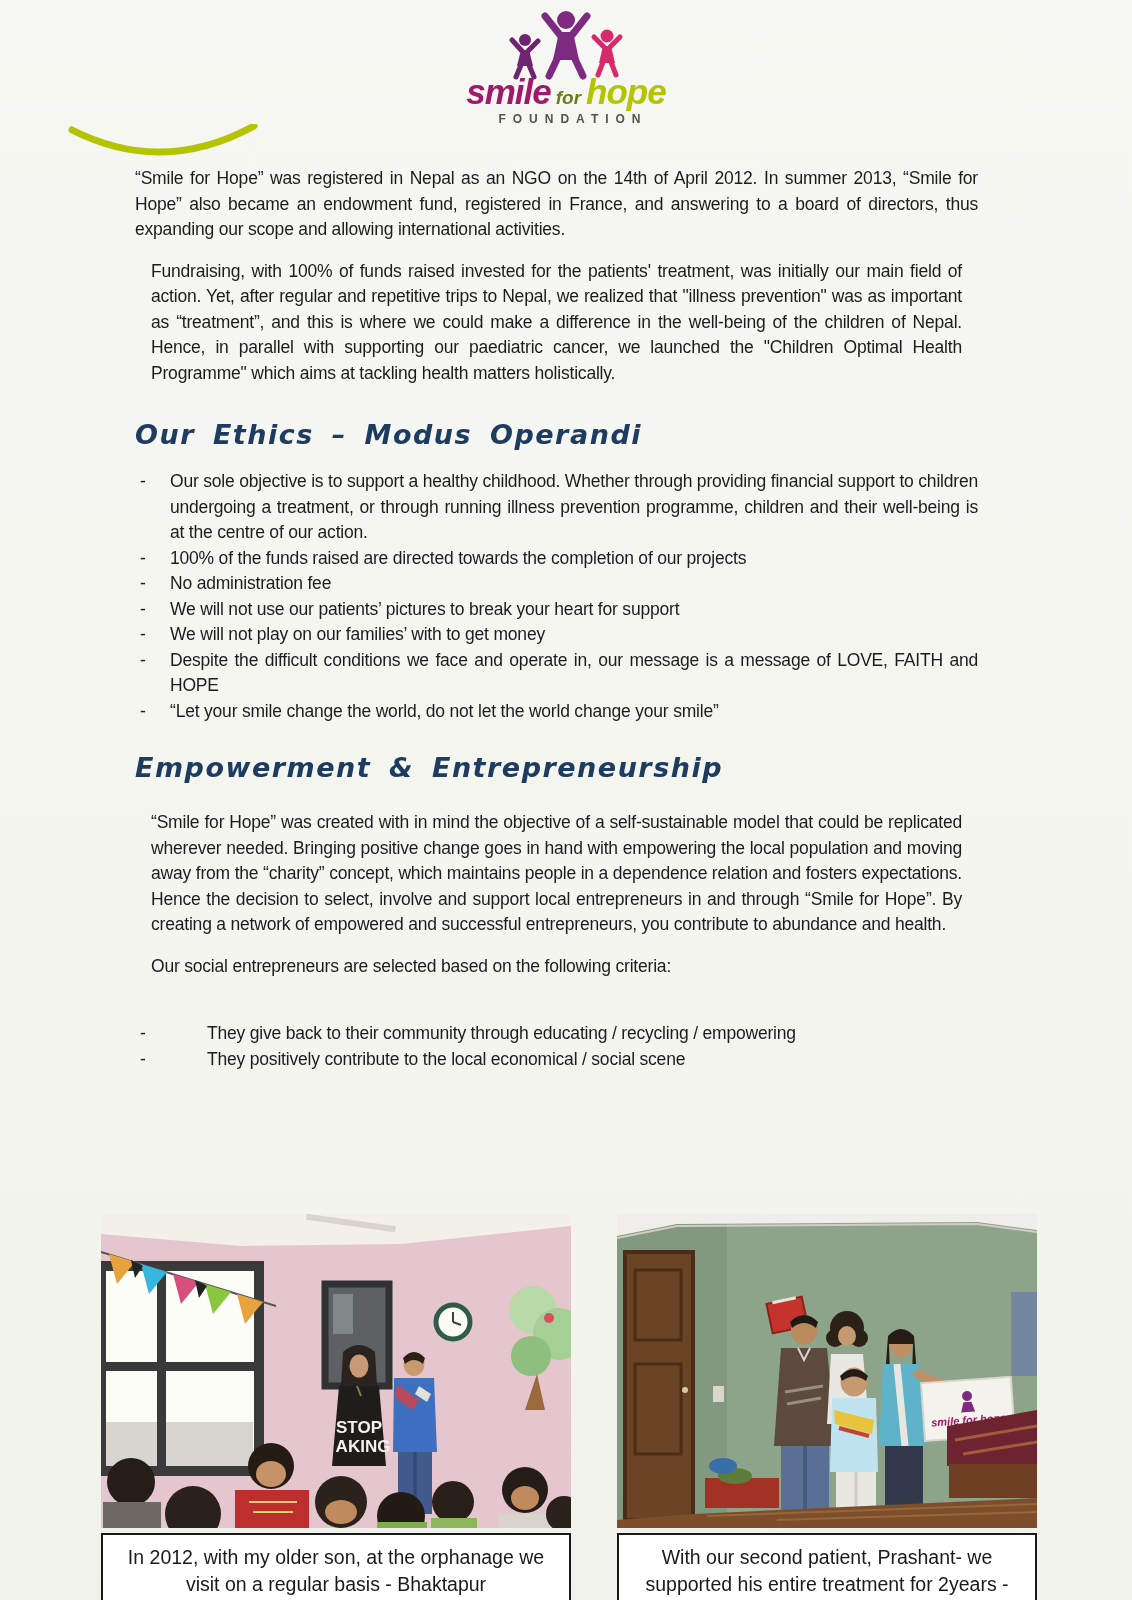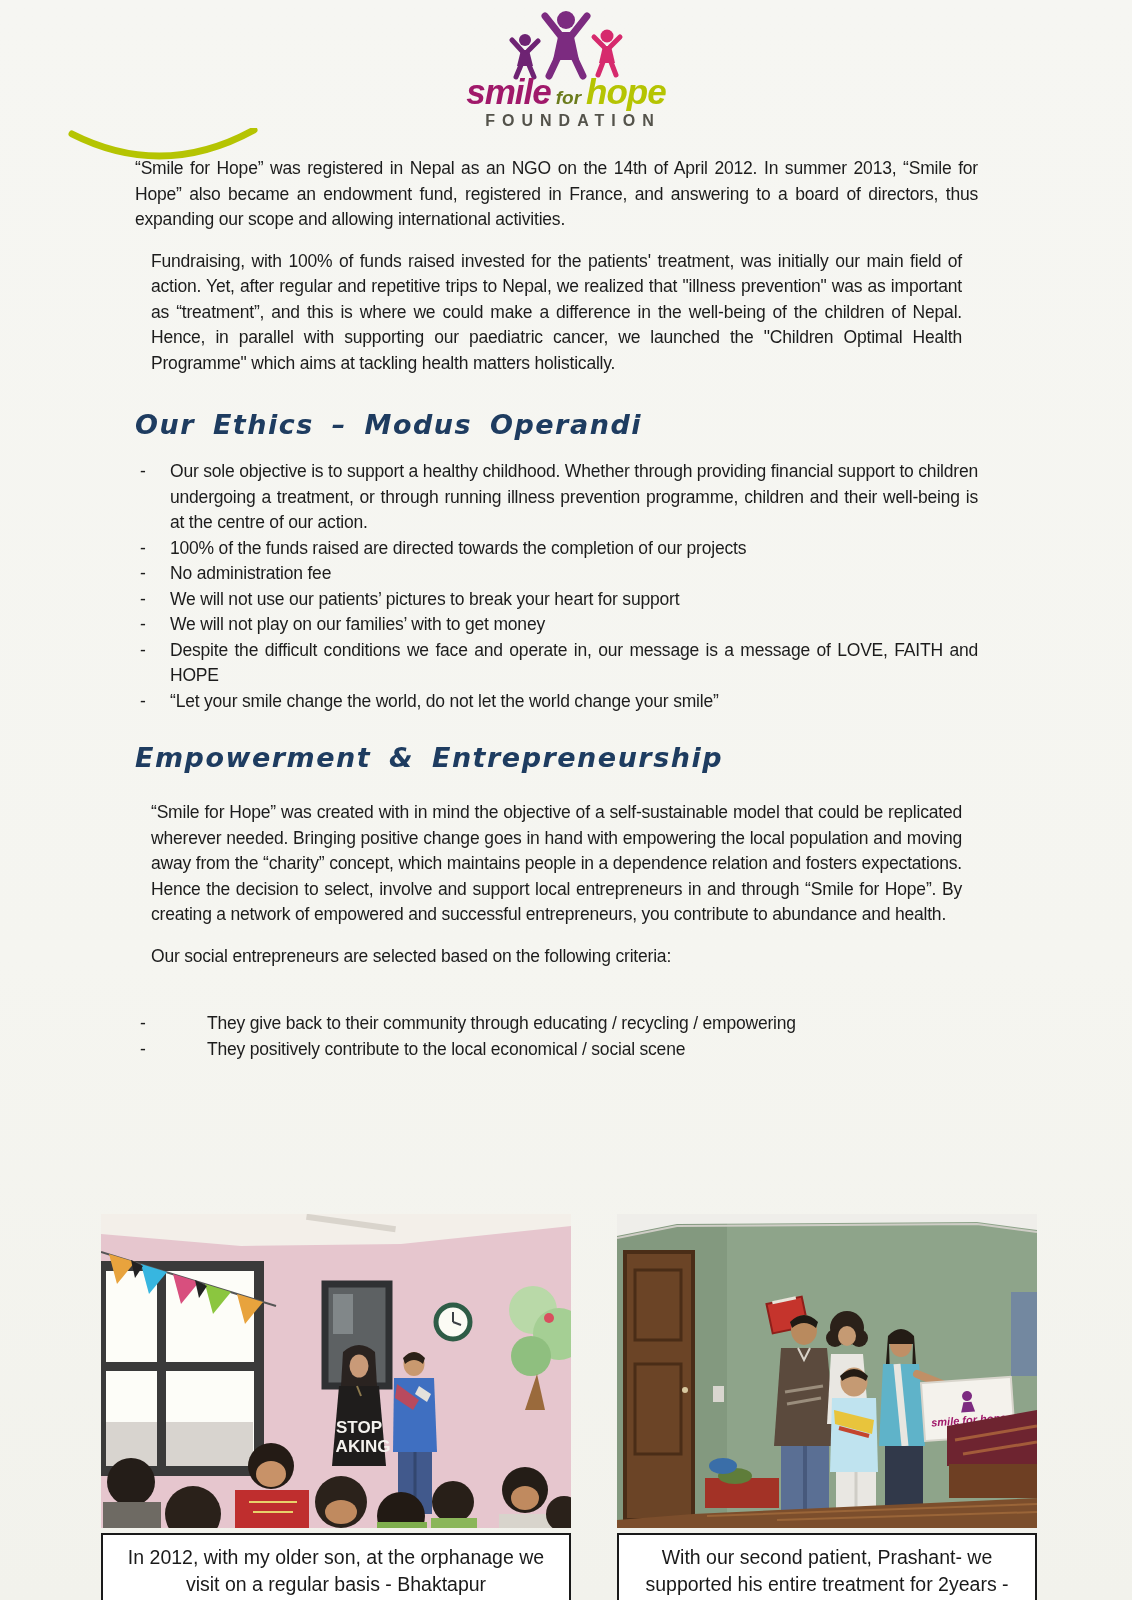--- a/index.html
+++ b/index.html
@@ -9,25 +9,25 @@
     font-family:"Liberation Sans", sans-serif; color:#1c1c1c;
   }
 
   
   .logo { position:absolute; top:8px; left:0; width:100%; text-align:center; }
   .logo-figures { display:block; margin:0 auto -6px auto; }
   .logo-words { font-style:italic; font-weight:bold; line-height:1; white-space:nowrap; }
   .logo-smile { font-size:35px; letter-spacing:-1px; }
   .logo-for   { font-size:19px; margin:0 5px;text-align:center; }
   .logo-hope  { font-size:35px; letter-spacing:-1px; }
-  .logo-foundation { font-size:16px; letter-spacing:7px; margin-top:3px; margin-left:14px; font-weight:bold; }
+  .logo-foundation { font-size:12px; letter-spacing:7px; margin-top:3px; margin-left:14px; font-weight:bold; }
   .logo-arc { display:block; margin:-2px auto 0 58px; }
 
   
-  .content { position:absolute; left:135px; top:156px; width:843px;
+  .content { position:absolute; left:135px; top:166px; width:843px;
              font-size:17.5px; line-height:25.5px; letter-spacing:-0.2px; }
   .para { margin:0 0 16px 0; text-align:justify; }
   .para.tight { margin:16px; }
   .script-heading {
     font-style:italic; font-weight:bold; font-size:27px; line-height:36px;
     letter-spacing:1.5px; word-spacing:7px; margin:31px 0 16px 0;
     font-family:"DejaVu Sans", sans-serif;
   }
   .script-heading.second { margin:26px 0 24px 0; }
   .dash-list { margin:0; padding:0; list-style:none; }

